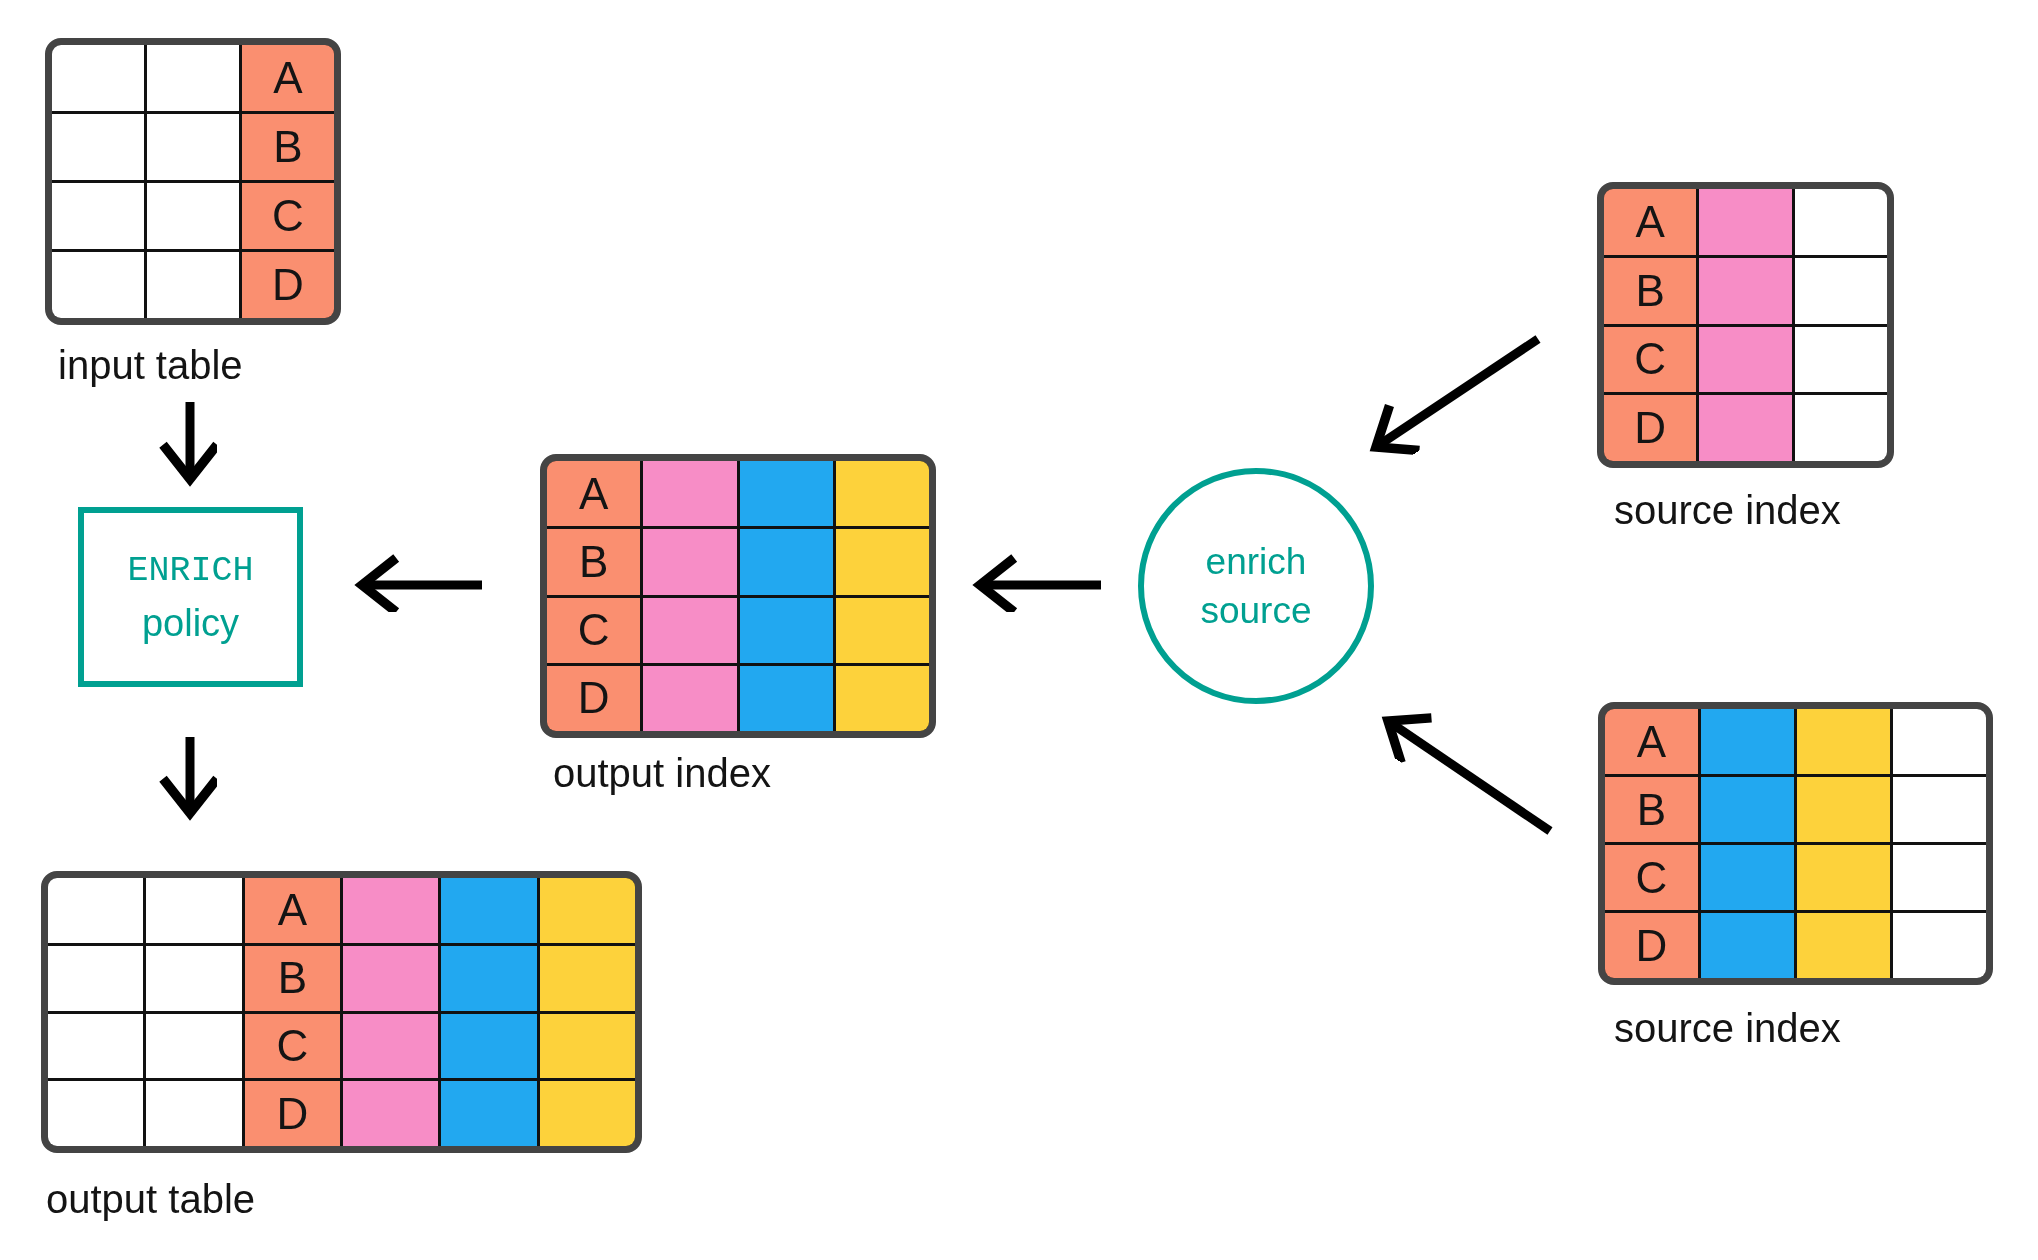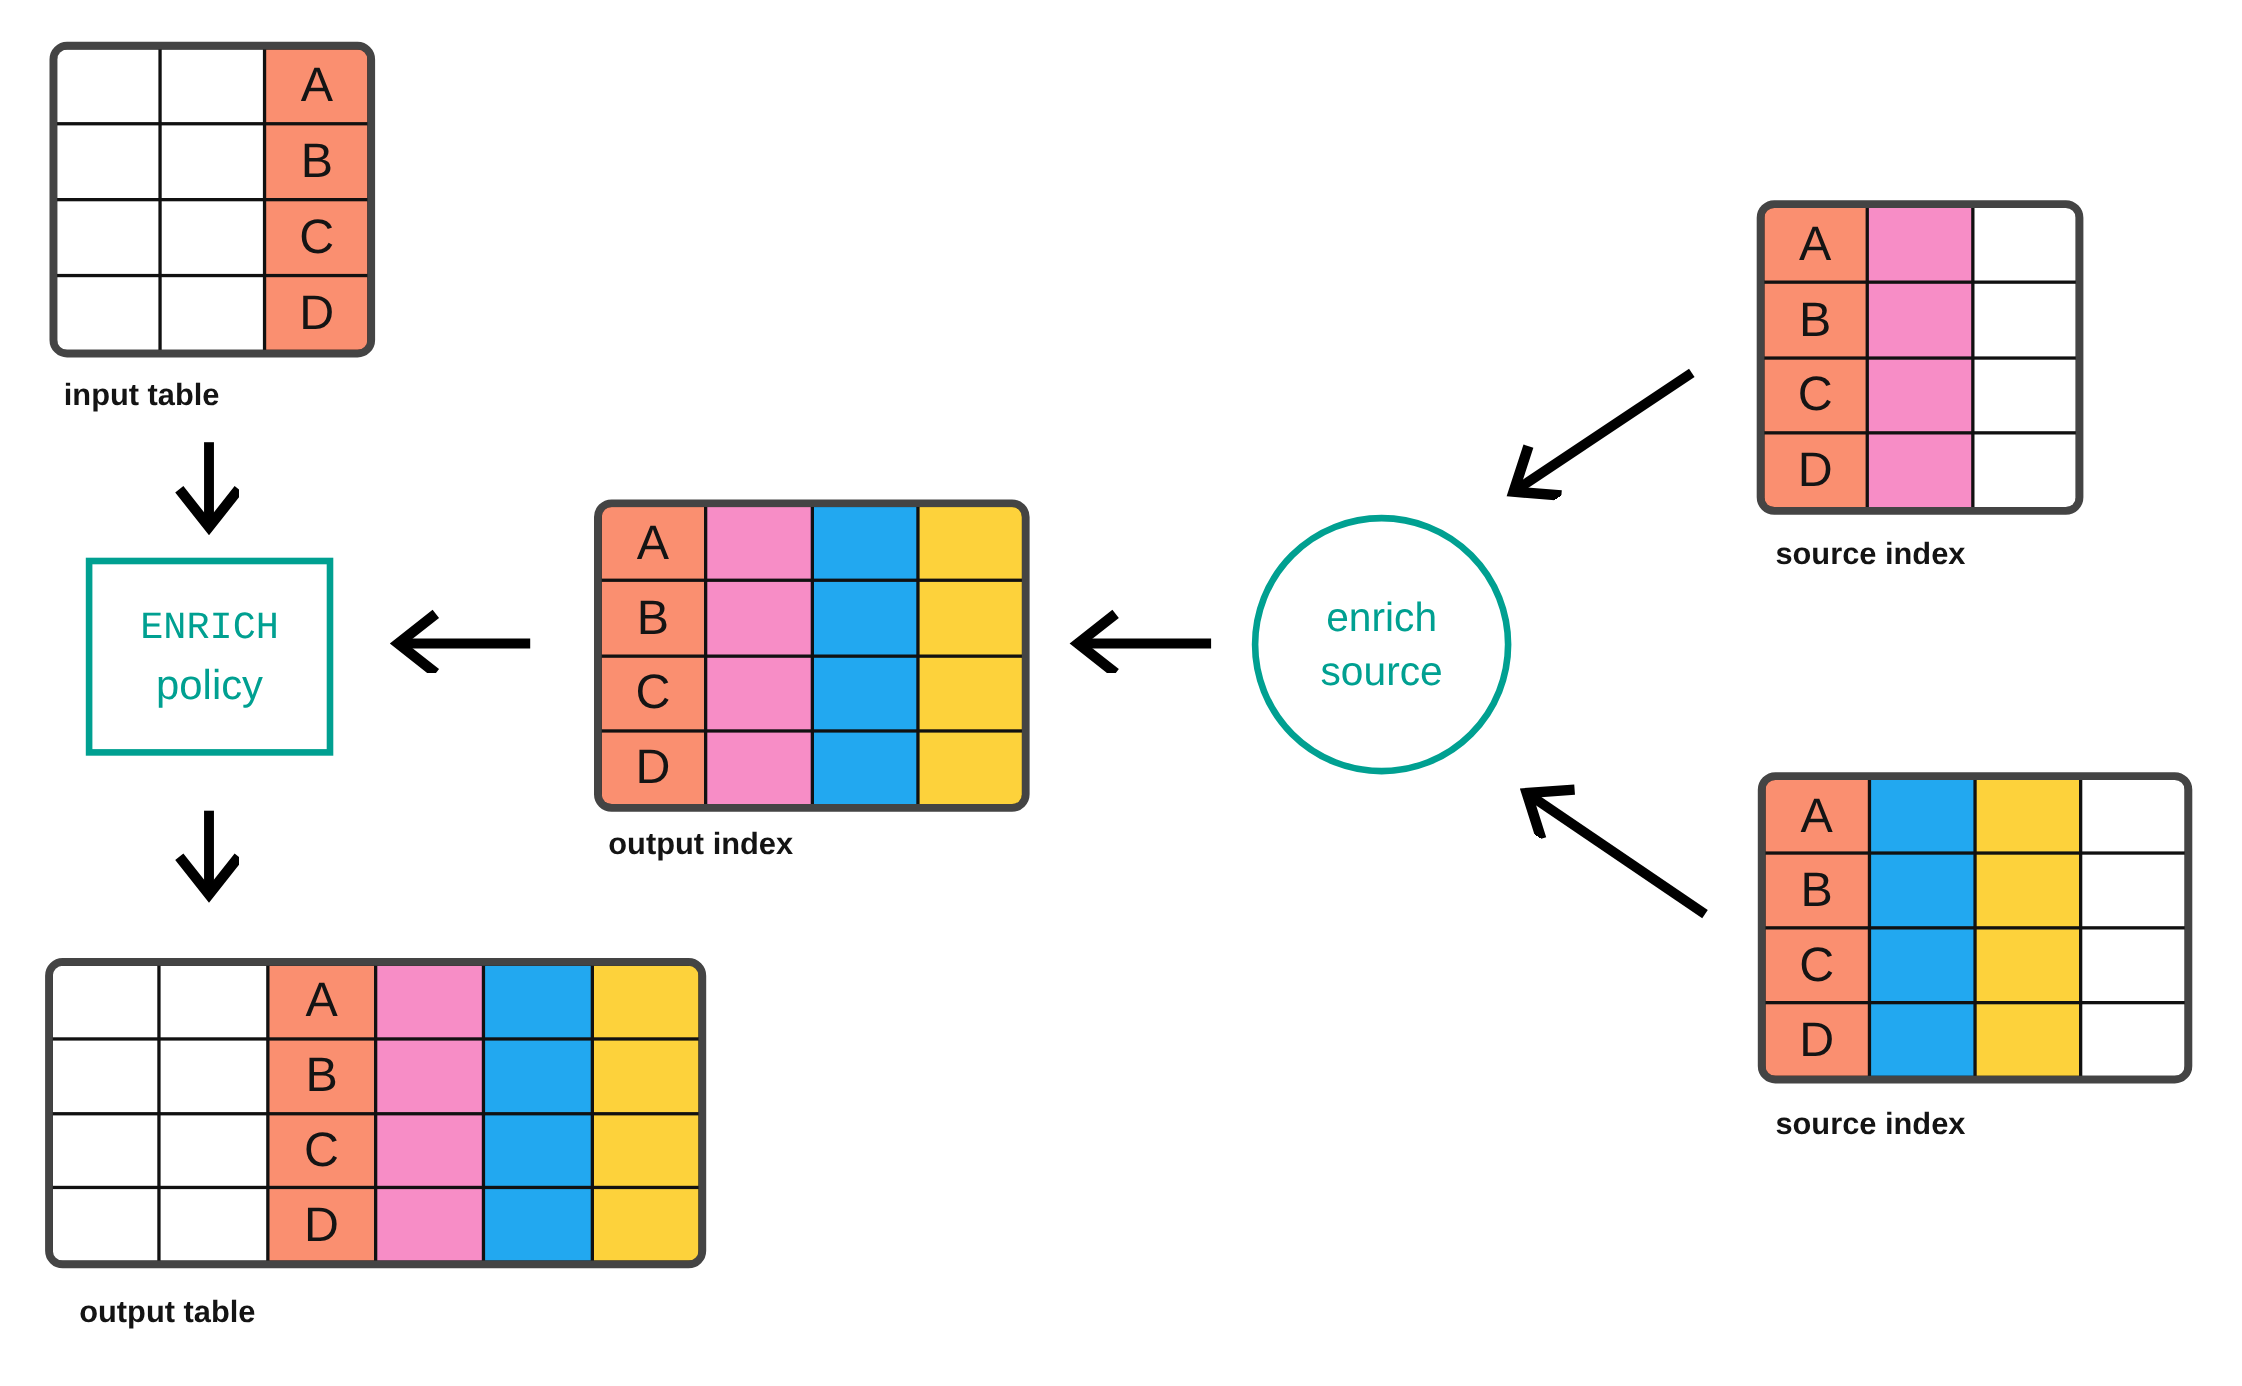--- a/index.html
+++ b/index.html
@@ -36,24 +36,23 @@
   .cell {
     display: flex;
     align-items: center;
     justify-content: center;
     font-size: 44px;
     color: var(--text);
   }
 
   .tlabel {
     position: absolute;
-    font-size: 28px;
+    font-size: 40px;
     color: var(--text);
     white-space: nowrap;
-    font-weight: bold;
   }
 
   
   #command-node {
     position: absolute;
     left: 78px; top: 507px;
     width: 225px; height: 180px;
     border: 6px solid var(--teal);
     box-sizing: border-box;
     background: #ffffff;
@@ -144,21 +143,21 @@
       <div class="cell" style="background: rgb(247, 141, 198);"></div>
       <div class="cell" style="background: rgb(34, 168, 240);"></div>
       <div class="cell" style="background: rgb(253, 210, 59);"></div>
       <div class="cell" style="background: rgb(255, 255, 255);"></div>
       <div class="cell" style="background: rgb(255, 255, 255);"></div>
       <div class="cell" style="background: rgb(250, 143, 112);">D</div>
       <div class="cell" style="background: rgb(247, 141, 198);"></div>
       <div class="cell" style="background: rgb(34, 168, 240);"></div>
       <div class="cell" style="background: rgb(253, 210, 59);"></div>
     </div>
-  <div class="tlabel" style="left:72px; top:1177px;">output table</div>
+  <div class="tlabel" style="left:46px; top:1177px;">output table</div>
 
   <div class="dtable" style="left: 540px; top: 454px; width: 396px; height: 284px; grid-template-columns: repeat(4, 1fr);">
       <div class="cell" style="background: rgb(250, 143, 112);">A</div>
       <div class="cell" style="background: rgb(247, 141, 198);"></div>
       <div class="cell" style="background: rgb(34, 168, 240);"></div>
       <div class="cell" style="background: rgb(253, 210, 59);"></div>
       <div class="cell" style="background: rgb(250, 143, 112);">B</div>
       <div class="cell" style="background: rgb(247, 141, 198);"></div>
       <div class="cell" style="background: rgb(34, 168, 240);"></div>
       <div class="cell" style="background: rgb(253, 210, 59);"></div>

